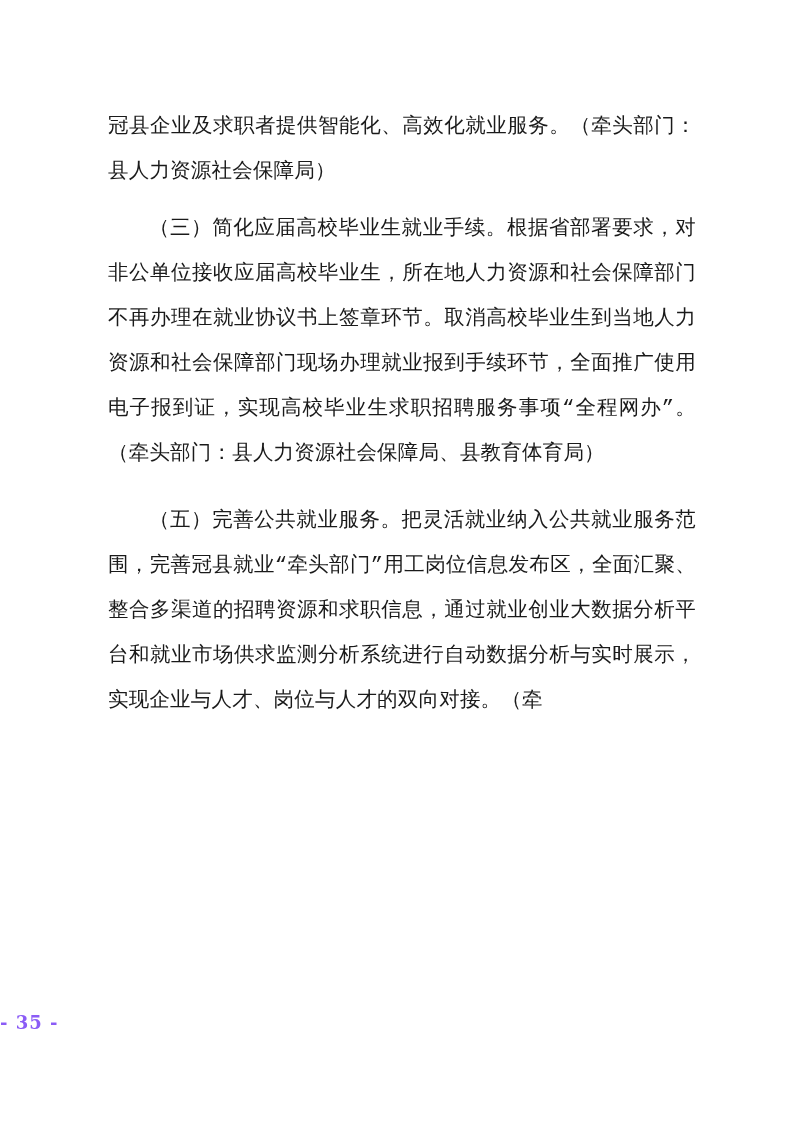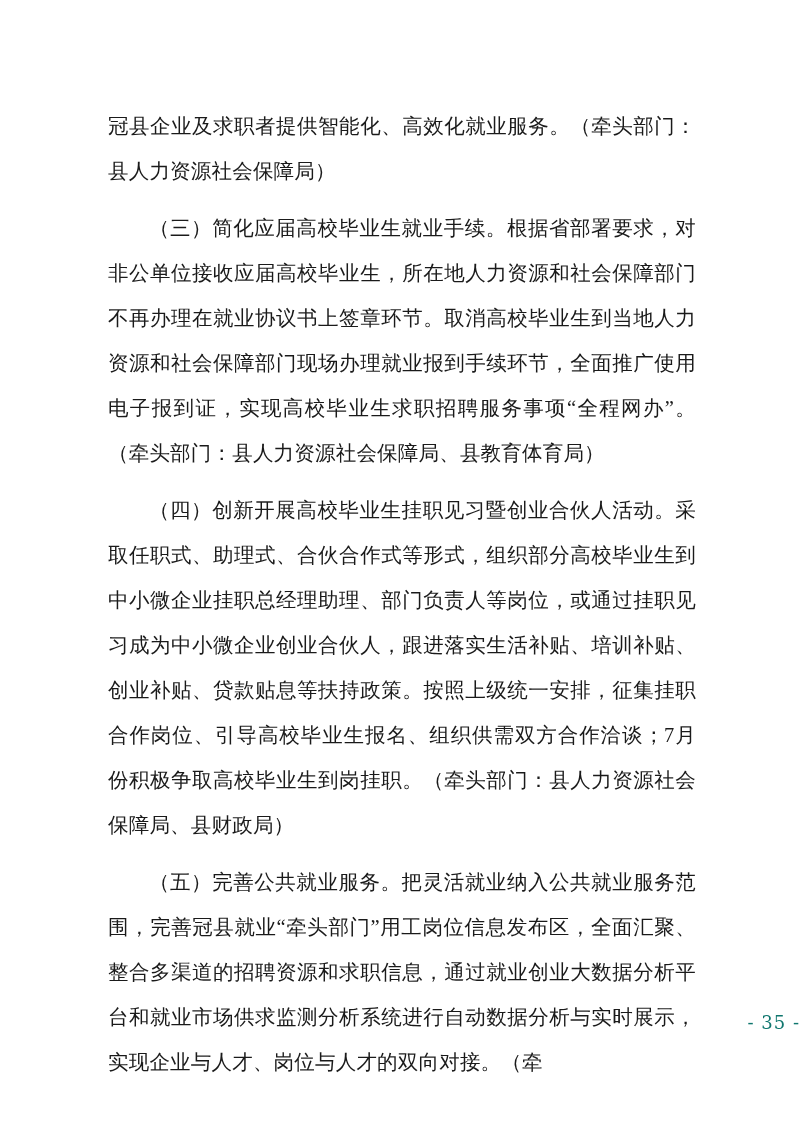--- a/index.html
+++ b/index.html
@@ -18,21 +18,21 @@
     box-sizing: border-box;
     overflow: hidden;
   }
   .content {
     position: absolute;
     left: 108px;
     top: 104px;
     width: 588px;
   }
   .para {
-    font-family: Liberation Serif, serif;
+    font-family: Liberation Mono, monospace;
     font-size: 20.5px;
     line-height: 45px;
     color: #1a1a1a;
     text-align: justify;
     text-justify: inter-ideograph;
     margin: 0 0 2px 0;
     letter-spacing: 0.2px;
   }
   .para.indent {
     text-indent: 41px;
@@ -41,43 +41,43 @@
     margin-bottom: 0;
   }
   .spacer-sm {
     height: 10px;
   }
   .footer {
     position: absolute;
     left: 0;
     top: 1012px;
     width: 800px;
-    text-align: right;
+    text-align: left;
     font-family: "DejaVu Serif", serif;
     font-size: 18px;
-    color: #0f766e;
+    color: #8b5cf6;
     letter-spacing: 1px;
+    font-weight: bold;
   }
 </style>
 </head>
 <body>
 
 <div class="page">
 
   <div class="content">
 
     <p class="para">冠县企业及求职者提供智能化、高效化就业服务。（牵头部门：县人力资源社会保障局）</p>
 
     <div class="spacer-sm"></div>
 
     <p class="para indent">（三）简化应届高校毕业生就业手续。根据省部署要求，对非公单位接收应届高校毕业生，所在地人力资源和社会保障部门不再办理在就业协议书上签章环节。取消高校毕业生到当地人力资源和社会保障部门现场办理就业报到手续环节，全面推广使用电子报到证，实现高校毕业生求职招聘服务事项“全程网办”。（牵头部门：县人力资源社会保障局、县教育体育局）</p>
 
     <div class="spacer-sm"></div>
 
-    <p class="para indent">（四）创新开展高校毕业生挂职见习暨创业合伙人活动。采取任职式、助理式、合伙合作式等形式，组织部分高校毕业生到中小微企业挂职总经理助理、部门负责人等岗位，或通过挂职见习成为中小微企业创业合伙人，跟进落实生活补贴、培训补贴、创业补贴、贷款贴息等扶持政策。按照上级统一安排，征集挂职合作岗位、引导高校毕业生报名、组织供需双方合作洽谈；7月份积极争取高校毕业生到岗挂职。（牵头部门：县人力资源社会保障局、县财政局）</p>
 
     <div class="spacer-sm"></div>
 
     <p class="para indent tight">（五）完善公共就业服务。把灵活就业纳入公共就业服务范围，完善冠县就业“牵头部门”用工岗位信息发布区，全面汇聚、整合多渠道的招聘资源和求职信息，通过就业创业大数据分析平台和就业市场供求监测分析系统进行自动数据分析与实时展示，实现企业与人才、岗位与人才的双向对接。（牵</p>
 
   </div>
 
   <div class="footer">- 35 -</div>
 
 </div>

